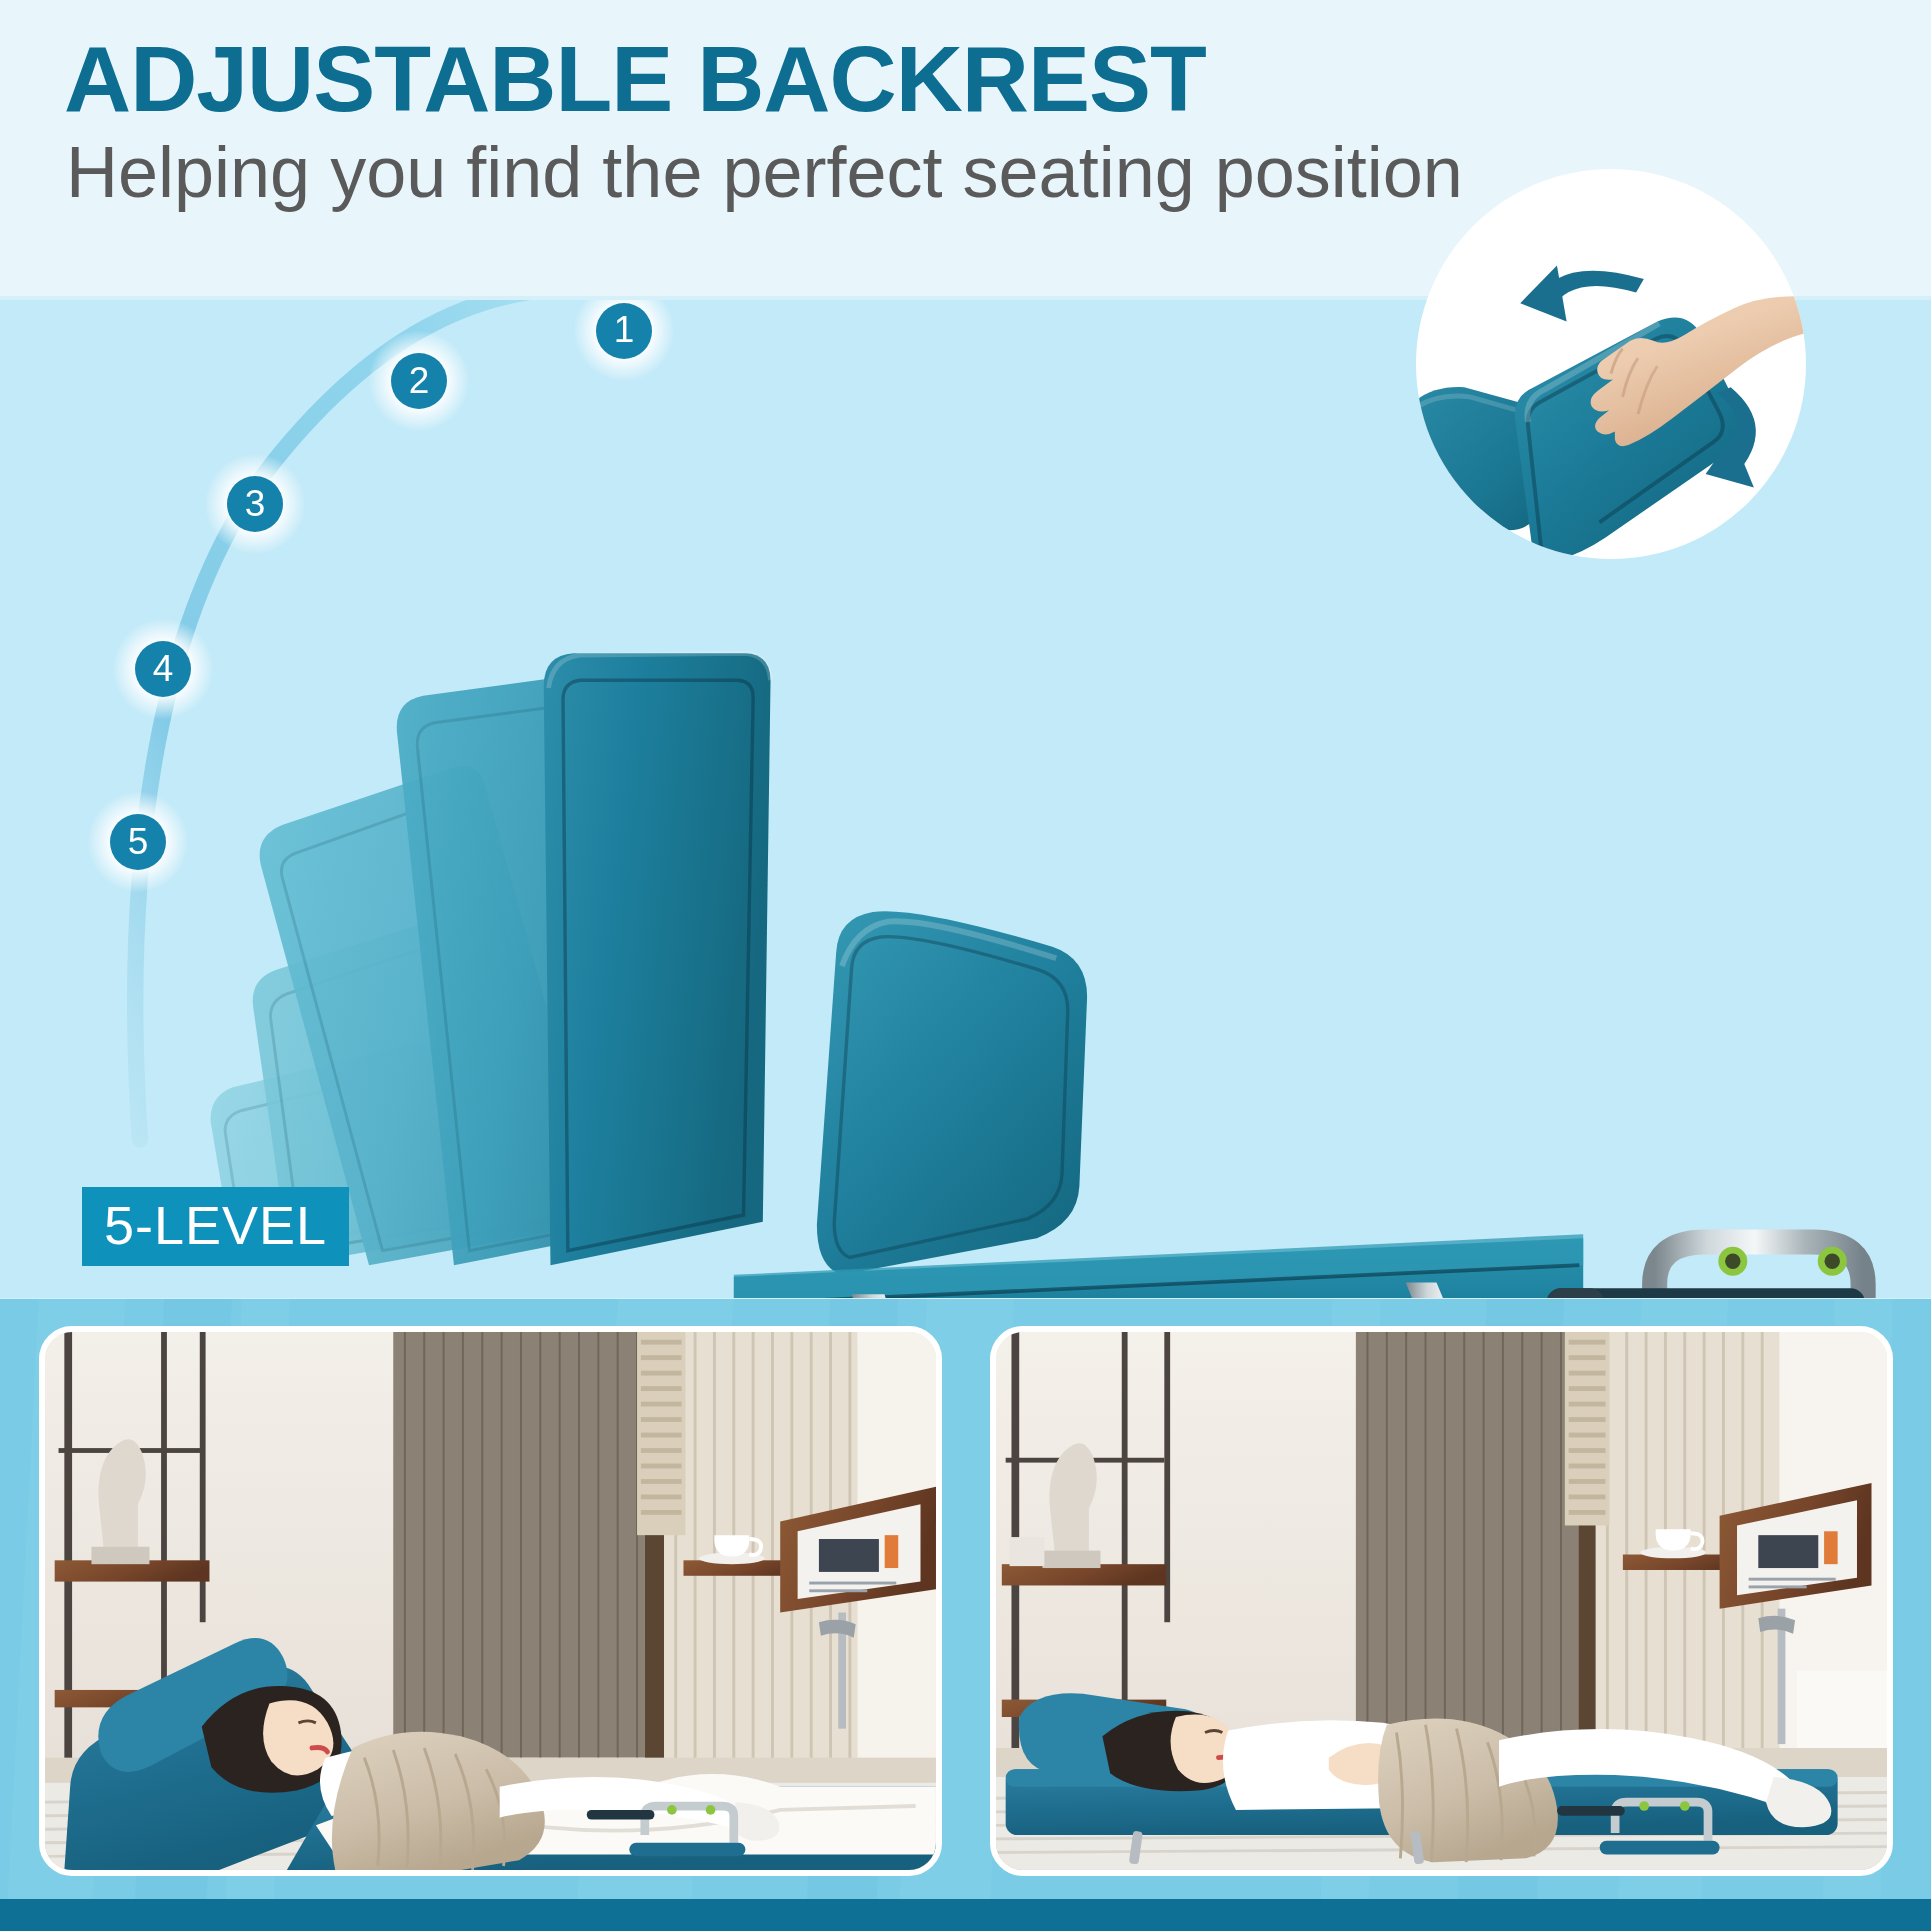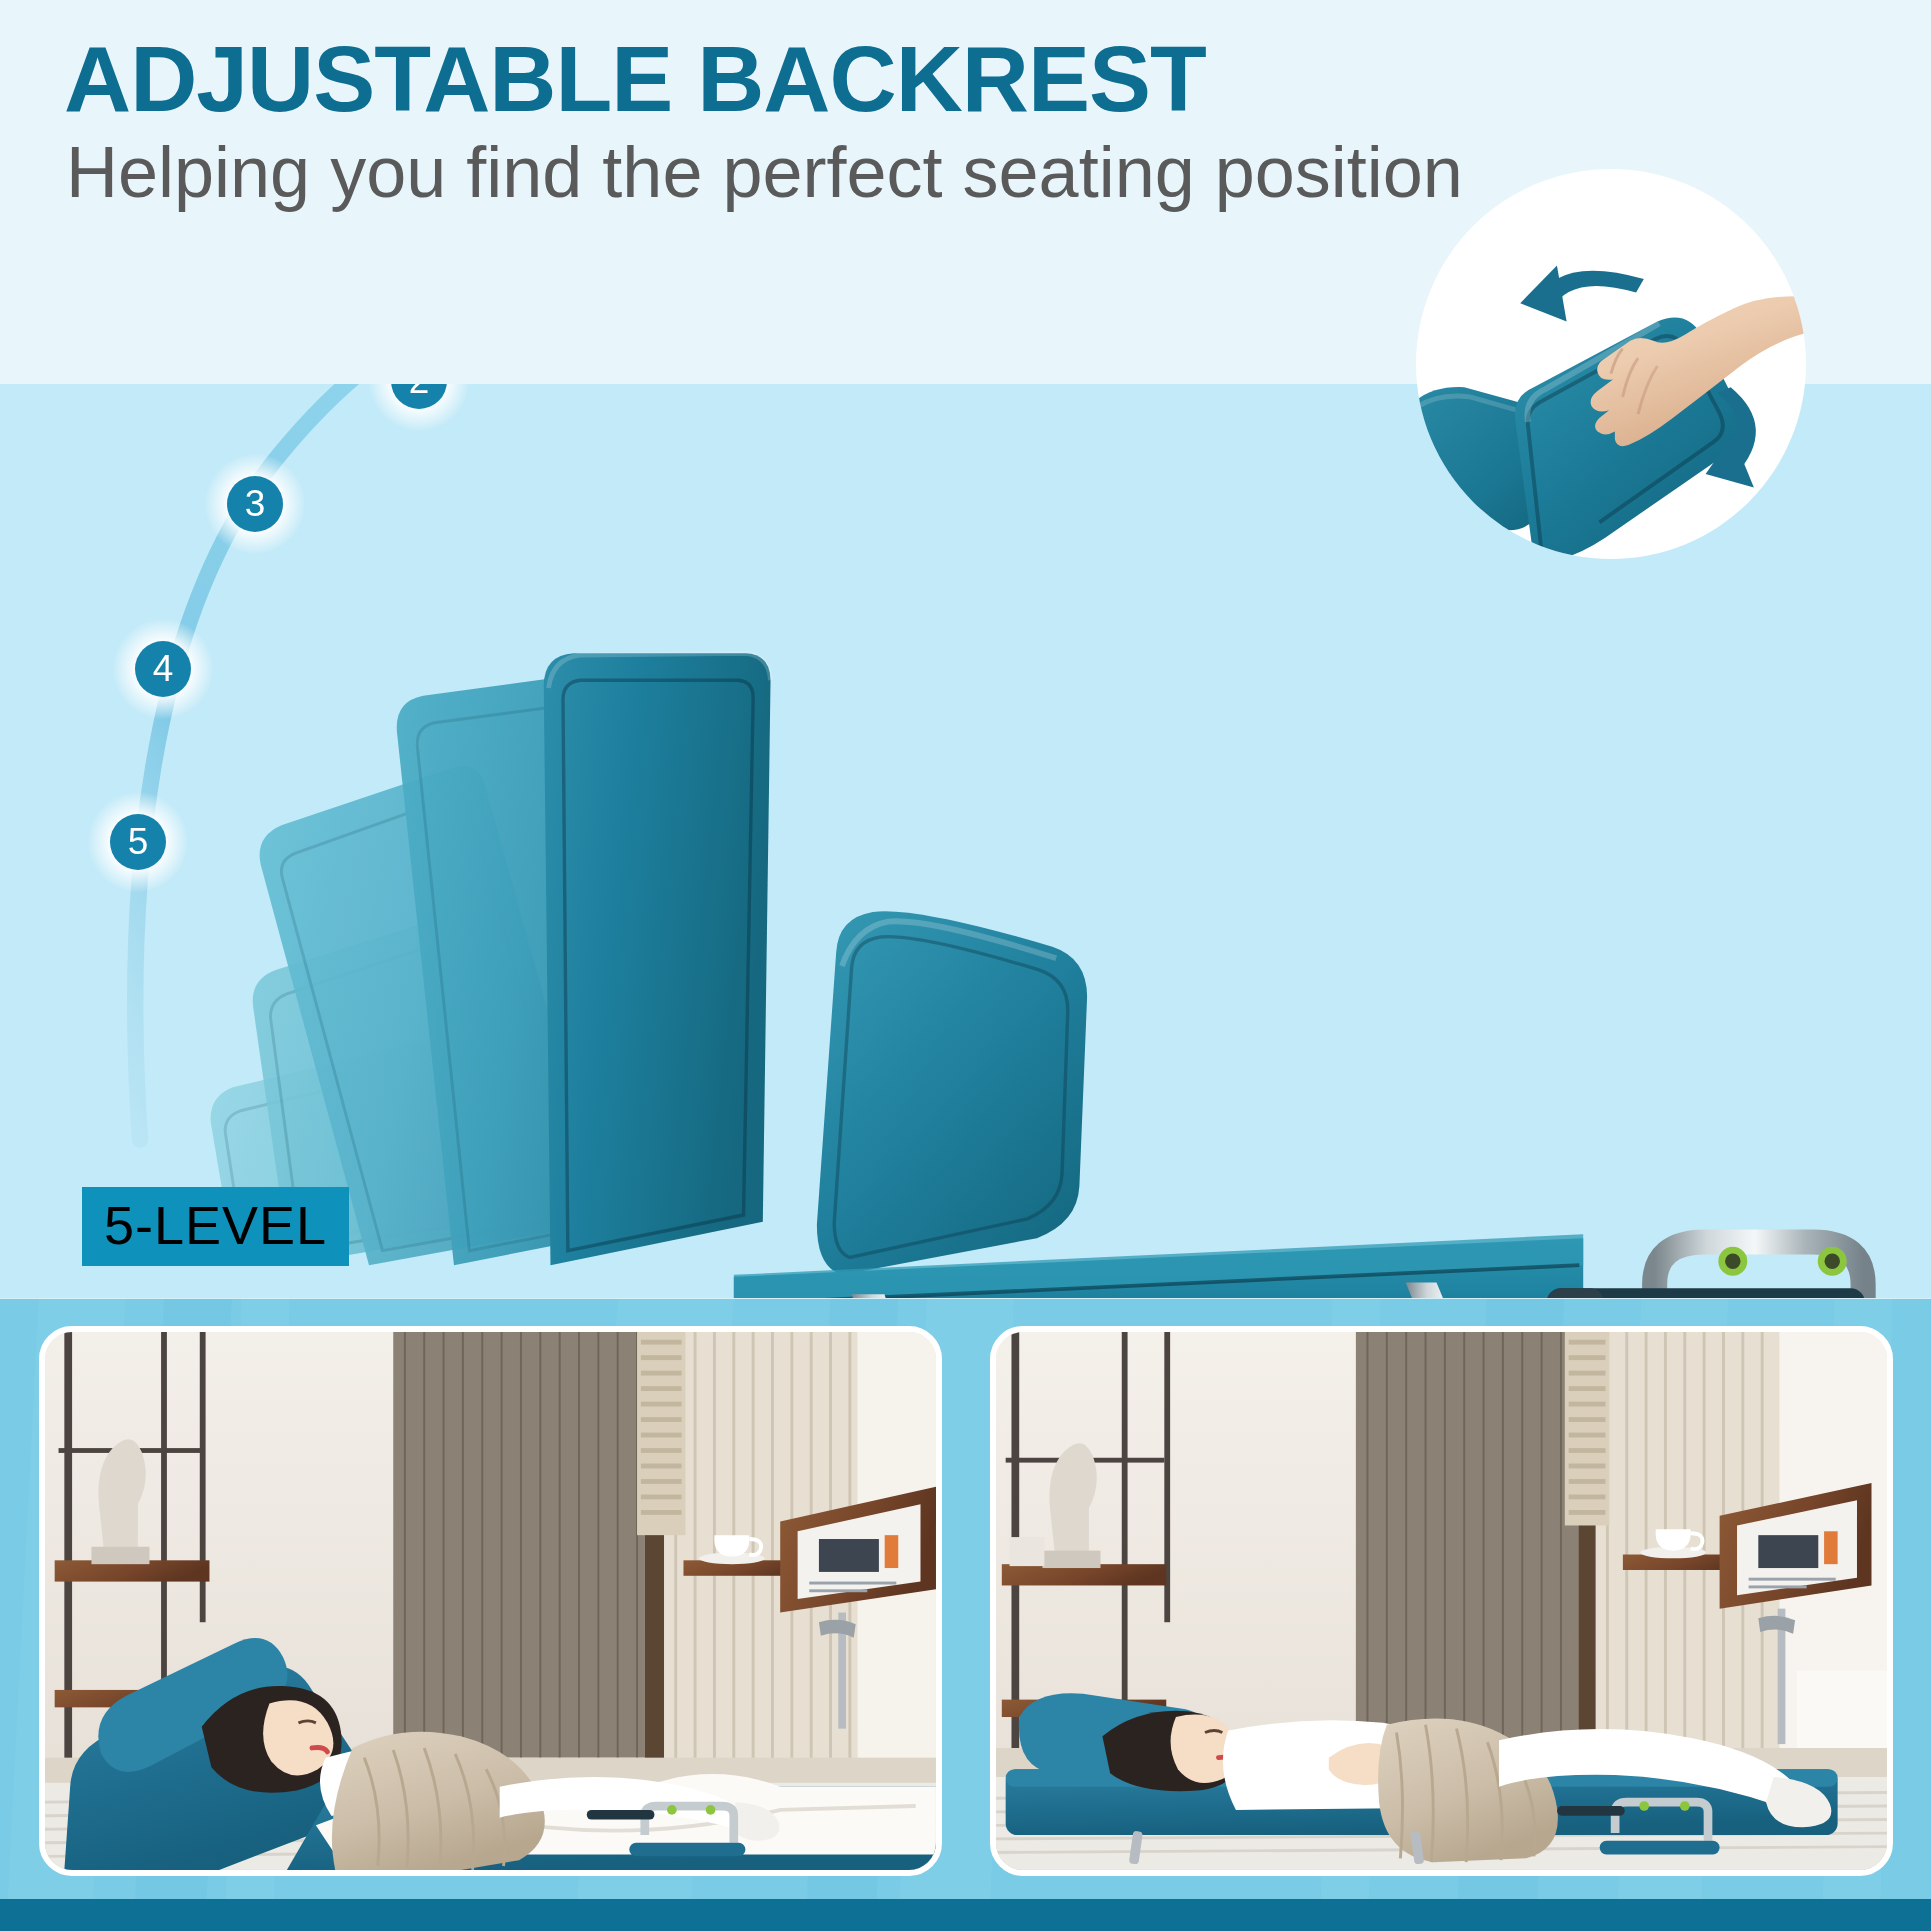--- a/index.html
+++ b/index.html
@@ -5,21 +5,21 @@
   * { margin:0; padding:0; box-sizing:border-box; }
   html,body { width:1931px; height:1931px; overflow:hidden; }
   body {
     font-family:"Liberation Sans", sans-serif;
     background:#d6f0fa;
     position:relative;
   }
 
   
   #header-band {
-    position:absolute; left:0; top:0; width:1931px; height:384px;
+    position:absolute; left:0; top:0; width:1931px; height:296px;
     background:#e8f6fc;
     z-index:5;
   }
   #page-title {
     position:absolute; left:64px; top:31px;
     font-size:93px; font-weight:bold; letter-spacing:-1px;
     color:#0d6e92; line-height:1.05;
     white-space:nowrap;
   }
   #page-subtitle {
@@ -51,21 +51,21 @@
     width:56px; height:56px; border-radius:50%;
     background:#1582ac;
     display:flex; align-items:center; justify-content:center;
     color:#ffffff; font-size:37px; font-weight:400; line-height:1;
     padding-bottom:1.9px;
   }
 
   
   #level-tag {
     position:absolute; left:82px; top:887px;
-    background:#0e91bb; color:#000000;
+    background:#0e91bb; color:#ffffff;
     padding:10.6px 22px 14.5px 22px;
     font-size:54px; font-weight:400; letter-spacing:1px;
     line-height:1; z-index:14;
   }
 
   
   #inset-circle {
     position:absolute; left:1416px; top:169px; width:390px; height:390px;
     border-radius:50%; background:#ffffff; overflow:hidden; z-index:20;
   }

